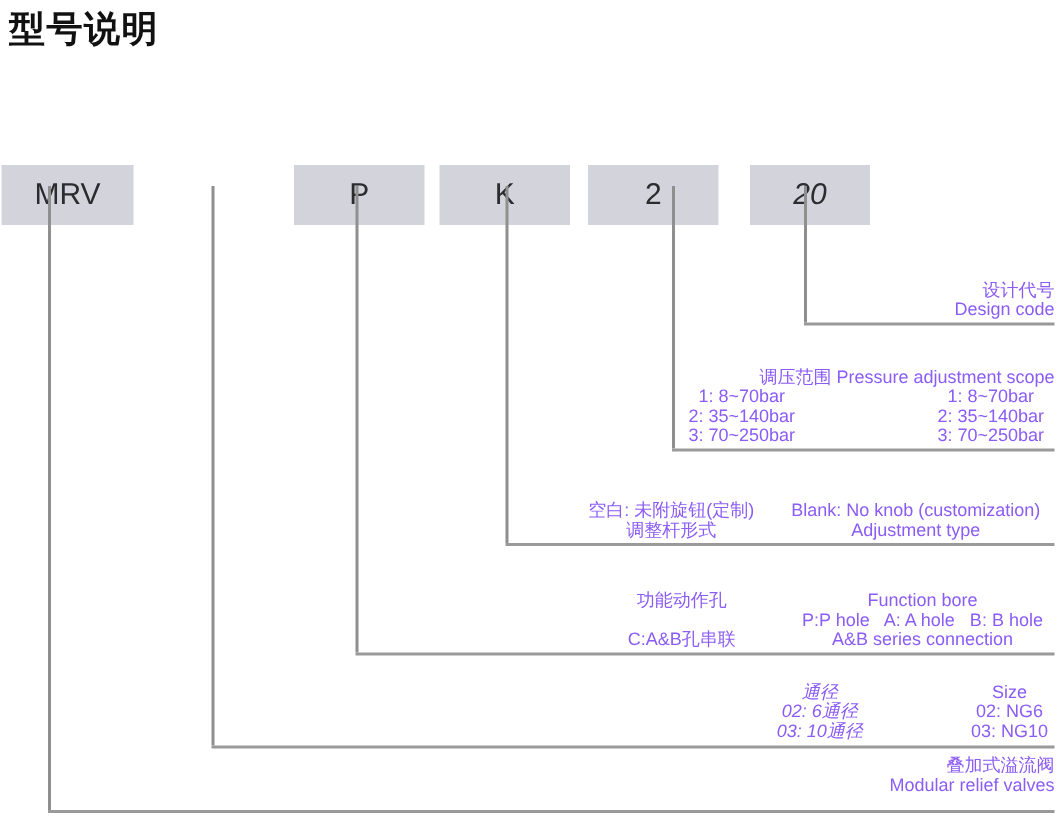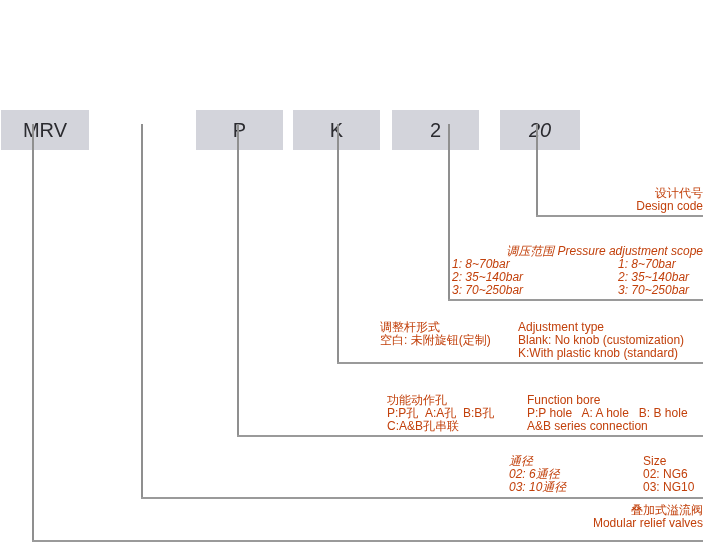--- a/index.html
+++ b/index.html
@@ -31,44 +31,45 @@
   .v6{left:536px;height:91px;}
   .hline{position:absolute;height:2px;background:#9a9a9a;}
   .h6{top:215px;left:536px;width:167px;}
   .h5{top:299px;left:448px;width:255px;}
   .h4{top:362px;left:337px;width:366px;}
   .h3{top:435px;left:237px;width:466px;}
   .h2{top:497px;left:141px;width:562px;}
   .h1{top:540px;left:32px;width:671px;}
   .block{
     position:absolute;right:2px;font-size:12px;line-height:13px;
-    text-align:right;color:#c2410c;
+    text-align:right;color:#8b5cf6;
   }
   .block .row{display:flex;justify-content:flex-end;}
-  .block .row span{white-space:pre;text-align:left;display:block;}
+  .block .row span{white-space:pre;text-align:center;display:block;}
   .blk-design{bottom:337px;}
-  .blk-pressure{bottom:253px;font-style:italic;}
+  .blk-pressure{bottom:253px;}
   .blk-adjustment{bottom:190px;}
   .blk-function{bottom:117px;}
   .blk-size{bottom:56px;}
   .blk-modular{bottom:20px;}
   .blk-pressure .cn{width:85px;}
   .blk-pressure .en{width:85px;margin-left:81px;}
   .blk-adjustment .cn{width:135px;}
   .blk-adjustment .en{width:185px;margin-left:3px;}
   .blk-function .cn{width:135px;}
   .blk-function .en{width:176px;margin-left:5px;}
   .blk-size .cn{width:75px;font-style:italic;}
   .blk-size .en{width:60px;margin-left:59px;}
 </style>
 </head>
 <body>
 
 <div id="stage">
 
+  <h1 class="page-title">型号说明</h1>
 
   <div class="code-box b1">MRV</div>
   <div class="code-box b3">P</div>
   <div class="code-box b4">K</div>
   <div class="code-box b5">2</div>
   <div class="code-box b6">20</div>
 
   <div class="vline v1"></div>
   <div class="vline v2"></div>
   <div class="vline v3"></div>
@@ -98,39 +99,37 @@
       <span class="en">2: 35~140bar</span>
     </div>
     <div class="row">
       <span class="cn">3: 70~250bar</span>
       <span class="en">3: 70~250bar</span>
     </div>
   </div>
 
   <div class="block blk-adjustment">
     <div class="row">
+      <span class="cn">空白: 未附旋钮(定制)</span>
+      <span class="en">Blank: No knob (customization)</span>
+    </div>
+    <div class="row">
       <span class="cn">调整杆形式</span>
       <span class="en">Adjustment type</span>
     </div>
     <div class="row">
-      <span class="cn">空白: 未附旋钮(定制)</span>
-      <span class="en">Blank: No knob (customization)</span>
-    </div>
-    <div class="row">
-      <span class="en">K:With plastic knob (standard)</span>
     </div>
   </div>
 
   <div class="block blk-function">
     <div class="row">
       <span class="cn">功能动作孔</span>
       <span class="en">Function bore</span>
     </div>
     <div class="row">
-      <span class="cn">P:P孔  A:A孔  B:B孔</span>
       <span class="en">P:P hole   A: A hole   B: B hole</span>
     </div>
     <div class="row">
       <span class="cn">C:A&amp;B孔串联</span>
       <span class="en">A&amp;B series connection</span>
     </div>
   </div>
 
   <div class="block blk-size">
     <div class="row">

